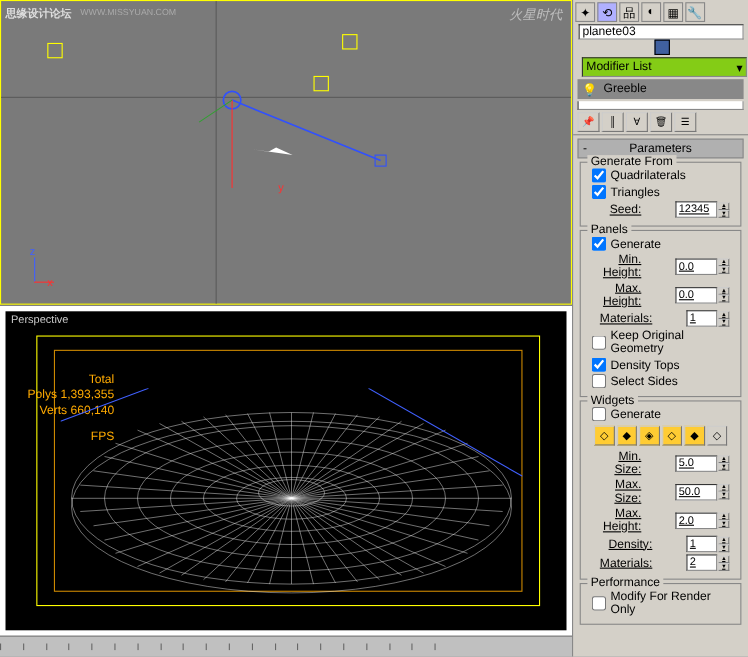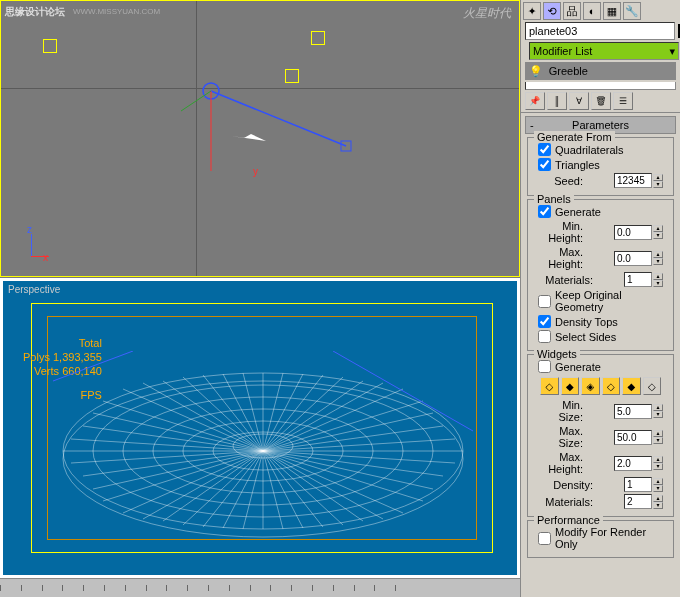--- a/index.html
+++ b/index.html
@@ -13,48 +13,48 @@
 .axis-line-v { position: absolute; left: 195px; top: 0; width: 1px; height: 100%; background: #5a5a5a; }
 .axis-line-h { position: absolute; top: 87px; left: 0; height: 1px; width: 100%; background: #5a5a5a; }
 .obj-marker { position: absolute; width: 14px; height: 14px; border: 1px solid #ffff00; }
 .camera-cone { position: absolute; left: 195px; top: 85px; }
 .axis-gizmo { position: absolute; left: 12px; bottom: 12px; width: 40px; height: 40px; }
 .axis-gizmo .z { position: absolute; left: 14px; top: 0; color: #4060ff; font-size: 10px; }
 .axis-gizmo .x { position: absolute; left: 30px; top: 28px; color: #ff3030; font-size: 10px; }
 .axis-gizmo .zl { position: absolute; left: 18px; top: 10px; width: 1px; height: 22px; background: #4060ff; }
 .axis-gizmo .xl { position: absolute; left: 18px; top: 32px; width: 18px; height: 1px; background: #ff3030; }
 .y-label { position: absolute; left: 252px; top: 165px; color: #ff3030; font-size: 10px; }
-.viewport-bottom { position: absolute; left: 0; top: 278px; width: 520px; height: 300px; background: #0369a1; border: 3px solid #ffffff; }
+.viewport-bottom { position: absolute; left: 0; top: 278px; width: 520px; height: 300px; background: #000000; border: 5px solid #ffffff; }
 .vp-label { position: absolute; left: 5px; top: 3px; color: #ccc; font-size: 10px; }
 .stats { position: absolute; left: 20px; top: 55px; color: #ffaa00; font-size: 10px; line-height: 14px; text-align: right; }
 .stats div { white-space: nowrap; }
 .safe-frame1 { position: absolute; left: 28px; top: 22px; right: 24px; bottom: 22px; border: 1px solid #ffff00; }
 .safe-frame2 { position: absolute; left: 44px; top: 35px; right: 40px; bottom: 35px; border: 1px solid #cc8800; }
 .wireframe-disc { position: absolute; left: 50px; top: 70px; width: 420px; height: 200px; }
 .timeline { position: absolute; left: 0; top: 578px; width: 520px; height: 19px; background: #c0c0c0; border-top: 1px solid #888; }
 .timeline-tick { display: inline-block; width: 4%; height: 6px; border-left: 1px solid #666; margin-top: 6px; }
 .right-panel { position: absolute; right: 0; top: 0; width: 160px; height: 597px; background: #d4d0c8; border-left: 1px solid #888; overflow: hidden; }
 .toolbar-icons { height: 20px; padding: 2px; display: flex; gap: 2px; }
 .tool-icon { width: 18px; height: 18px; background: #d4d0c8; border: 1px solid #888; display: inline-flex; align-items: center; justify-content: center; cursor: pointer; }
-.name-field { margin: 2px 4px; display: flex; align-items: center; }
+.name-field { margin: 2px 4px; display: flex; align-items: center; flex-direction: column; }
 .name-input { flex: 1; height: 18px; border: 1px inset #888; padding: 0 3px; background: #fff; font-size: 11px; }
 .color-swatch { width: 14px; height: 14px; background: #4060a0; border: 1px solid #000; margin-left: 3px; }
 .dropdown { width: 150px; height: 18px; border: 1px inset #888; margin: 2px 8px; background: #84cc16; padding: 0 3px; font-size: 11px; display: flex; align-items: center; justify-content: space-between; }
 .dropdown::after { content: "▾"; color: #000; }
 .mod-row { margin: 2px 4px; height: 18px; background: #888; color: #000; display: flex; align-items: center; padding: 0 4px; font-size: 11px; }
 .mod-row .bulb { margin-right: 6px; }
 .stack-btns { display: flex; gap: 2px; padding: 2px 4px; border-bottom: 1px solid #888; }
 .stack-btn { width: 20px; height: 18px; border: 1px outset #ccc; background: #d4d0c8; display: flex; align-items: center; justify-content: center; cursor: pointer; font-size: 9px; }
 .rollout-header { background: #b0b0b0; height: 18px; border: 1px solid #888; margin: 3px 4px 2px; display: flex; align-items: center; justify-content: center; font-size: 11px; position: relative; cursor: pointer; }
 .rollout-header .toggle { position: absolute; left: 4px; }
 .group-box { border: 1px solid #888; margin: 3px 6px; padding: 4px 4px 6px; position: relative; }
 .group-title { position: absolute; top: -7px; left: 6px; background: #d4d0c8; padding: 0 3px; font-size: 11px; }
 .chk-row { display: flex; align-items: center; padding: 1px 6px; font-size: 11px; }
 .chk-row input { margin-right: 4px; }
-.param-row { display: flex; align-items: center; justify-content: flex-end; padding: 1px 6px; font-size: 11px; gap: 3px; }
+.param-row { display: flex; align-items: center; justify-content: flex-end; padding: 1px 6px; font-size: 11px; gap: 3px; text-decoration: underline; }
 .param-row label { flex: 1; text-align: right; padding-right: 3px; }
 .spinner { display: flex; align-items: center; padding-left: 25px; }
 .spinner input { width: 38px; height: 15px; border: 1px inset #888; font-size: 10px; padding: 0 2px; text-align: left; }
 .spinner .arrows { width: 10px; display: flex; flex-direction: column; margin-left: 1px; }
 .spinner .arrows span { height: 7px; border: 1px outset #ccc; background: #d4d0c8; font-size: 6px; line-height: 5px; text-align: center; cursor: pointer; }
 .widget-btns { display: flex; gap: 2px; padding: 3px 8px; }
 .widget-btn { width: 20px; height: 18px; border: 1px outset #ccc; background: #ffcc33; display: flex; align-items: center; justify-content: center; cursor: pointer; font-size: 10px; }
 .widget-btn.off { background: #d4d0c8; }
 </style>
 </head>

